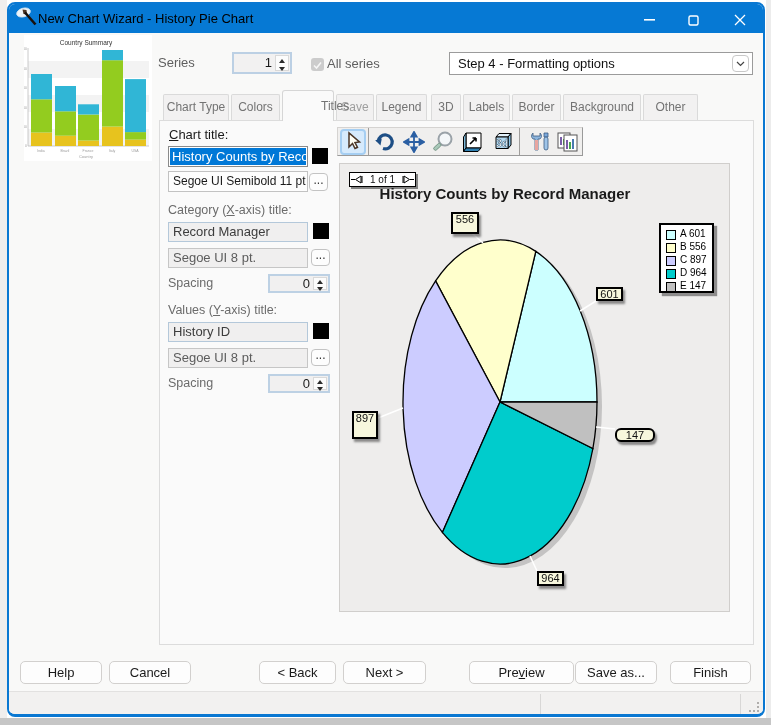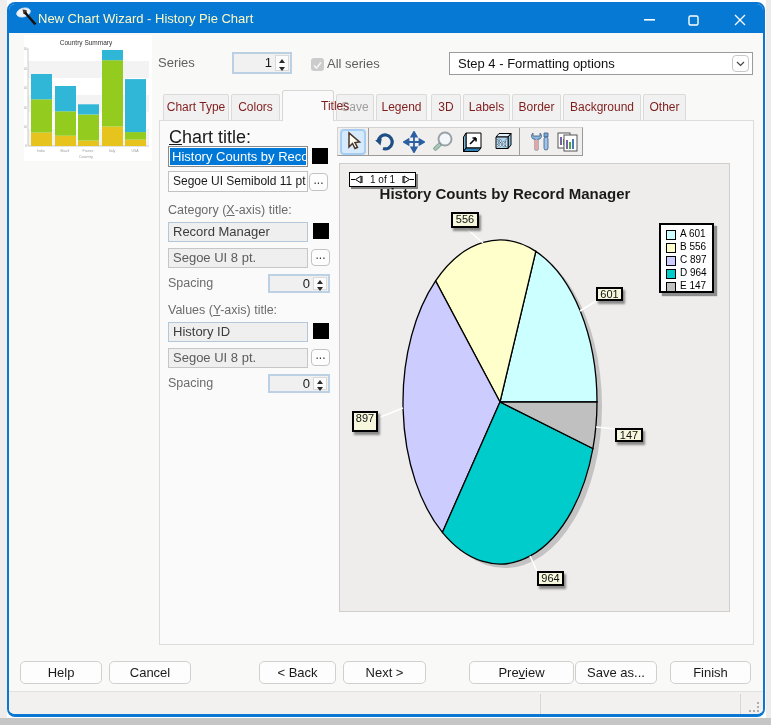--- a/index.html
+++ b/index.html
@@ -4,34 +4,34 @@
 <style>
 html,body{margin:0;padding:0;}
 body{width:771px;height:725px;position:relative;font-family:"Liberation Sans",sans-serif;background:#ffffff;overflow:hidden;}
 .abs{position:absolute;}
 #leftstrip{left:0;top:0;width:7px;height:725px;background:#f0eeed;}
 #rightstrip{left:766px;top:0;width:5px;height:725px;background:#ececec;}
 #bottomstrip{left:0;top:718px;width:771px;height:7px;background:#c6c6c6;}
 #dialog{left:7px;top:2px;width:758px;height:715px;border:2px solid #0a78d2;border-bottom-width:3px;border-radius:8px;background:#f9f9f8;overflow:hidden;box-sizing:border-box;}
 
 #titlebar{left:0;top:0;width:100%;height:29px;background:#0679d4;}
-#titletext{left:29px;top:7px;color:#fef9c3;font-size:13px;}
+#titletext{left:29px;top:7px;color:#000000;font-size:13px;}
 
 #thumb{left:15px;top:31px;width:127px;height:124px;background:#ffffff;}
 #infotext{left:12px;top:167px;width:142px;font-size:12.5px;line-height:15px;color:#161616;}
 
 .glabel{font-size:13px;color:#5f5f5f;}
 #spin1{left:223px;top:48px;width:60px;height:22px;background:#f2f1f1;border:2px solid #bcd0e4;box-sizing:border-box;}
 #ddl{left:440px;top:48px;width:304px;height:23px;background:#fff;border:1px solid #9b9b9b;box-sizing:border-box;}
 
-.tab{top:90px;height:26px;background:#f2f1f1;border:1px solid #dadada;border-bottom:none;box-sizing:border-box;text-align:center;font-size:12px;color:#7f1d1d;line-height:25px;border-radius:2px 2px 0 0;}
+.tab{top:90px;height:26px;background:#f2f1f1;border:1px solid #dadada;border-bottom:none;box-sizing:border-box;text-align:center;font-size:12px;color:#737373;line-height:25px;border-radius:2px 2px 0 0;}
 #tabactive{top:86px;height:31px;background:#fafafa;border:1px solid #d6d6d6;border-bottom:none;z-index:5;line-height:30px;border-radius:3px 3px 0 0;}
 #tabpage{left:150px;top:116px;width:595px;height:525px;border:1px solid #dcdcdc;background:#fafafa;box-sizing:border-box;}
 
-.flabel{font-size:18px;color:#1a1a1a;text-align:center;}
+.flabel{font-size:13px;color:#1a1a1a;text-align:center;}
 .glabel2{font-size:12.5px;color:#6b6b6b;}
 .tinput{box-sizing:border-box;font-size:13px;white-space:nowrap;overflow:hidden;}
 .swatch{width:16px;height:16px;background:#000;}
 .dots{box-sizing:border-box;border:1px solid #c3c3c3;border-radius:4px;background:#fdfdfd;color:#323232;text-align:center;font-size:12px;}
 .spinner{box-sizing:border-box;border:2px solid #bdd1e4;background:#f1f0f0;}
 .spinarrows{position:absolute;right:1px;top:1px;bottom:1px;width:14px;background:#fcfcfc;border:1px solid #d9d9d9;box-sizing:border-box;}
 
 #toolbar{left:328px;top:123px;width:246px;height:29px;background:#f0efee;border:1px solid #d5d3d1;border-bottom-color:#9a9a9a;border-right-color:#9a9a9a;box-sizing:border-box;}
 
 #chartarea{left:330px;top:159px;width:391px;height:449px;background:#eeedec;border:1px solid #d0cecc;box-sizing:border-box;}
@@ -138,21 +138,21 @@
 
   <div class="abs tab" style="left:154px;width:66px;">Chart Type</div>
   <div class="abs tab" style="left:222px;width:49px;">Colors</div>
   <div class="abs tab" id="tabactive" style="left:273px;width:52px;padding-left:38px;">Titles</div>
   <div class="abs tab" style="left:327px;width:38px;color:#9e9e9e;">Save</div>
   <div class="abs tab" style="left:367px;width:51px;">Legend</div>
   <div class="abs tab" style="left:422px;width:30px;">3D</div>
   <div class="abs tab" style="left:454px;width:47px;">Labels</div>
   <div class="abs tab" style="left:503px;width:49px;">Border</div>
   <div class="abs tab" style="left:554px;width:78px;">Background</div>
-  <div class="abs tab" style="left:634px;width:43px;text-align:center;">Other</div>
+  <div class="abs tab" style="left:634px;width:55px;text-align:center;">Other</div>
   <div class="abs" id="tabpage"></div>
 
   <div class="abs flabel" style="left:160px;top:123px;"><span style="text-decoration:underline">C</span>hart title:</div>
   <div class="abs tinput" style="left:159px;top:142px;width:140px;height:21px;border:1px solid #8a8a8a;background:#fff;">
     <div style="margin:1px 1px;background:#0078d7;color:#fff;height:17px;line-height:17px;padding:0 2px;">History Counts by Record</div>
   </div>
   <div class="abs swatch" style="left:303px;top:144px;"></div>
   <div class="abs tinput" style="left:159px;top:167px;width:140px;height:21px;border:1px solid #c2c2c2;background:#fdfdfd;color:#1a1a1a;line-height:19px;padding-left:4px;font-size:12px;">Segoe UI Semibold 11 pt</div>
   <div class="abs dots" style="left:300px;top:169px;width:19px;height:18px;line-height:12px;">...</div>
   <div class="abs glabel2" style="left:159px;top:199px;">Category (<span style="text-decoration:underline">X</span>-axis) title:</div>
@@ -277,24 +277,24 @@
         </div>
       <div style="position:relative;height:13px;">
           <span style="position:absolute;left:5px;top:1.5px;width:8px;height:8px;background:#00cccc;border:1px solid #000;"></span>
           <span style="position:absolute;left:19px;">D 964</span>
         </div>
       <div style="position:relative;height:13px;">
           <span style="position:absolute;left:5px;top:1.5px;width:8px;height:8px;background:#c0c0c0;border:1px solid #000;"></span>
           <span style="position:absolute;left:19px;">E 147</span>
         </div>
     </div>
-    <div class="abs lbox" style="left:111px;top:48px;width:28px;height:16px;">556</div>
+    <div class="abs lbox" style="left:111px;top:48px;width:28px;height:22px;">556</div>
     <div class="abs lbox" style="left:256px;top:123px;width:27px;height:14px;">601</div>
-    <div class="abs lbox" style="left:12px;top:247px;width:26px;height:21px;">897</div>
-    <div class="abs lbox" style="left:275px;top:264px;width:28px;height:14px;">147</div>
+    <div class="abs lbox" style="left:12px;top:247px;width:26px;height:28px;">897</div>
+    <div class="abs lbox" style="left:275px;top:264px;width:40px;height:14px;border-radius:6px;">147</div>
     <div class="abs lbox" style="left:197px;top:407px;width:27px;height:15px;">964</div>
   </div>
 
   <div class="abs btn" style="left:11px;width:82px;">Help</div>
   <div class="abs btn" style="left:100px;width:82px;">Cancel</div>
   <div class="abs btn" style="left:250px;width:77px;">&lt; Back</div>
   <div class="abs btn" style="left:334px;width:83px;">Next &gt;</div>
   <div class="abs btn" style="left:460px;width:105px;">Pre<span style="text-decoration:underline">v</span>iew</div>
   <div class="abs btn" style="left:566px;width:82px;">Save as...</div>
   <div class="abs btn" style="left:661px;width:81px;">Finish</div>

